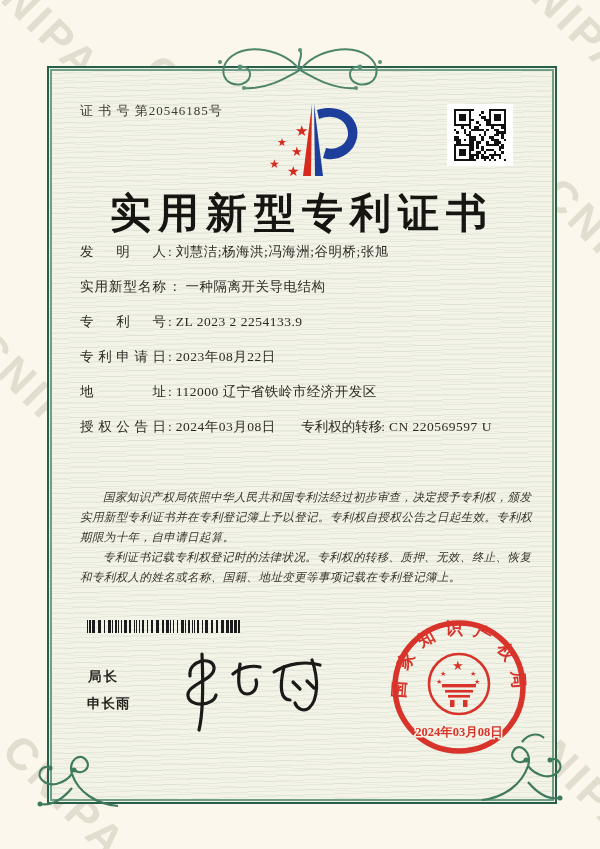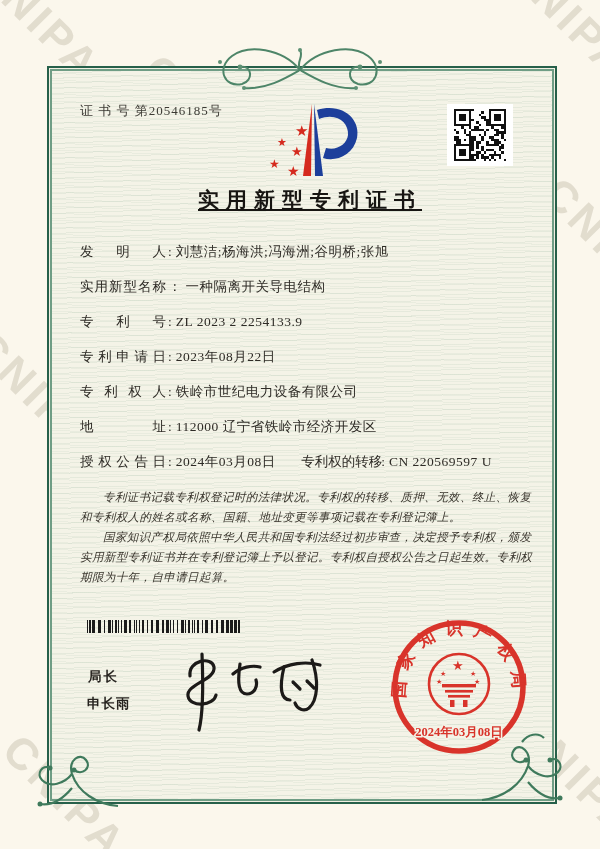--- a/index.html
+++ b/index.html
@@ -21,22 +21,22 @@
           repeating-linear-gradient(2deg, rgba(140,175,150,0.10) 0 1px, rgba(0,0,0,0) 1px 7px),
           #f4f3e7;}
 
   .orn{position:absolute;z-index:3;}
 
   
   .cert-no{position:absolute;left:31px;top:34px;font-size:13px;color:#3c3a34;letter-spacing:1px;}
   .logo{position:absolute;left:216px;top:30px;width:98px;height:86px;}
   .qr-box{position:absolute;left:398px;top:36px;width:66px;height:62px;background:#ffffff;
           display:flex;align-items:center;justify-content:center;}
-  .title{position:absolute;left:8px;top:118px;width:100%;text-align:center;
-         font-size:21px;font-weight:bold;color:#171512;letter-spacing:7px;text-decoration:underline;}
+  .title{position:absolute;left:0;top:118px;width:100%;text-align:center;
+         font-size:41px;font-weight:bold;color:#171512;letter-spacing:7px;}
 
   
   .fields{position:absolute;left:31px;top:176px;width:452px;font-size:13.5px;color:#2e2b26;}
   .frow{height:16px;line-height:16px;margin-bottom:19px;white-space:nowrap;}
   .flabel{display:inline-block;width:86px;text-align:justify;text-align-last:justify;
           vertical-align:top;}
   .fcolon{display:inline-block;margin:0 4px 0 2px;}
   .fvalue{letter-spacing:0.5px;}
   .fpair2{display:inline-block;margin-left:22px;}
   .fpair2 .flabel{width:78px;}
@@ -239,34 +239,31 @@
       <div class="frow">
         <span class="flabel">实用新型名称</span><span class="fcolon">：</span><span class="fvalue">一种隔离开关导电结构</span>
       </div>
       <div class="frow">
         <span class="flabel">专利号</span><span class="fcolon">:</span><span class="fvalue">ZL 2023 2 2254133.9</span>
       </div>
       <div class="frow">
         <span class="flabel">专利申请日</span><span class="fcolon">:</span><span class="fvalue">2023年08月22日</span>
       </div>
       <div class="frow">
-        <span class="flabel">专利权人</span><span class="fcolon">:</span><span class="fvalue">铁岭市世纪电力设备有限公司</span>
-      </div>
-      <div class="frow">
         <span class="flabel">地址</span><span class="fcolon">:</span><span class="fvalue">112000 辽宁省铁岭市经济开发区</span>
       </div>
       <div class="frow">
         <span><span class="flabel">授权公告日</span><span class="fcolon">:</span><span class="fvalue">2024年03月08日</span></span>
         <span class="fpair2"><span class="flabel">专利权的转移</span><span class="fcolon">:</span><span class="fvalue">CN 220569597 U</span></span>
       </div>
     </div>
 
     <div class="body-text">
+      <p>国家知识产权局依照中华人民共和国专利法经过初步审查，决定授予专利权，颁发实用新型专利证书并在专利登记簿上予以登记。专利权自授权公告之日起生效。专利权期限为十年，自申请日起算。</p>
       <p>专利证书记载专利权登记时的法律状况。专利权的转移、质押、无效、终止、恢复和专利权人的姓名或名称、国籍、地址变更等事项记载在专利登记簿上。</p>
-      <p>国家知识产权局依照中华人民共和国专利法经过初步审查，决定授予专利权，颁发实用新型专利证书并在专利登记簿上予以登记。专利权自授权公告之日起生效。专利权期限为十年，自申请日起算。</p>
     </div>
 
     <svg class="barcode" id="barcode-svg" viewBox="0 0 154 13" preserveAspectRatio="none">
         <rect x="0" y="0" width="1" height="13" fill="#1b1b1b"></rect>
         <rect x="2" y="0" width="2" height="13" fill="#1b1b1b"></rect>
         <rect x="5" y="0" width="3" height="13" fill="#1b1b1b"></rect>
         <rect x="11" y="0" width="3" height="13" fill="#1b1b1b"></rect>
         <rect x="17" y="0" width="1" height="13" fill="#1b1b1b"></rect>
         <rect x="21" y="0" width="3" height="13" fill="#1b1b1b"></rect>
         <rect x="25" y="0" width="1" height="13" fill="#1b1b1b"></rect>

